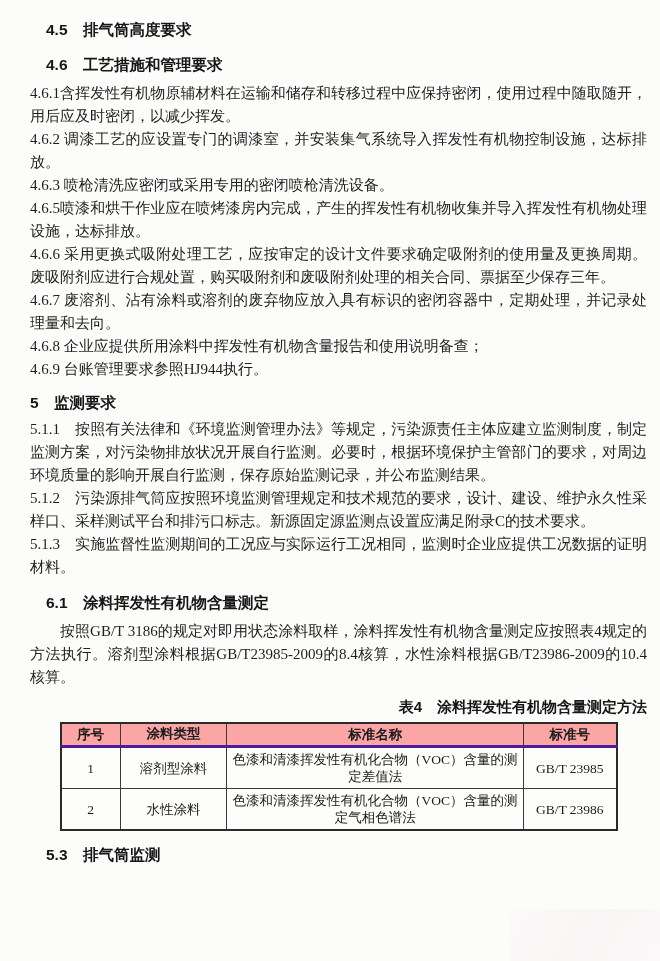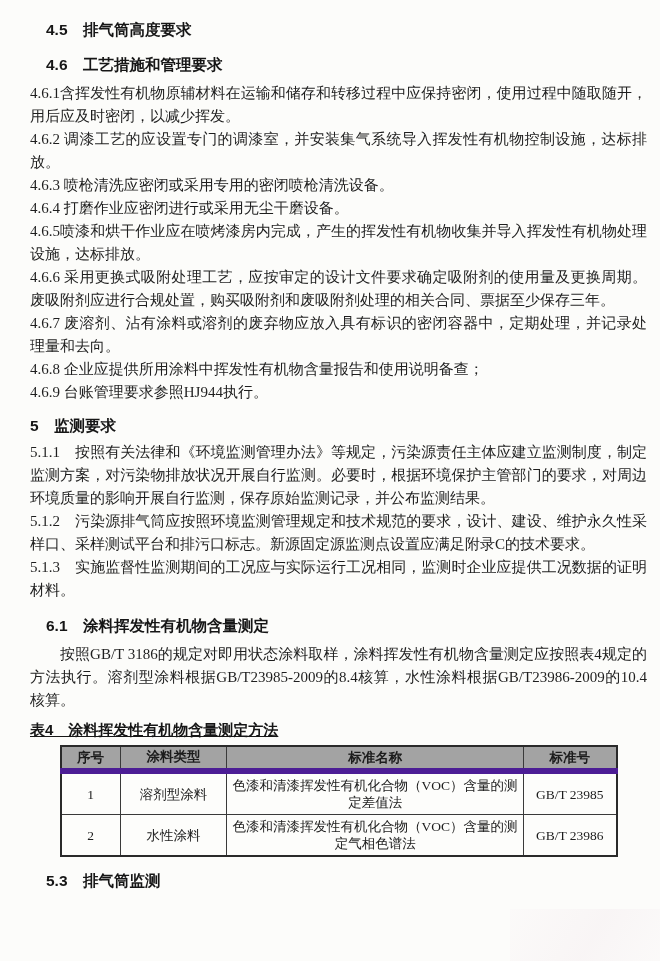--- a/index.html
+++ b/index.html
@@ -20,42 +20,42 @@
   .sec-h{
     font-family:"Liberation Sans","DejaVu Sans",sans-serif;
     font-weight:bold;font-size:15.5px;line-height:23px;
     margin:12px 16px 6px;color:#161616;
   }
   .sec-h.first{margin-top:0;margin-bottom:4px;}
   .sec-h.chapter{margin:10px 0 4px;}
   .tbl-caption{
     font-family:"Liberation Sans","DejaVu Sans",sans-serif;
     font-weight:bold;font-size:15px;line-height:23px;
-    text-align:left;margin:6px 0 2px;color:#161616;text-decoration:underline;
+    text-align:right;margin:6px 0 2px;color:#161616;
   }
   table.std{
     border-collapse:collapse;
     margin:4px auto 10px auto;
     width:558px;
     border:2px solid #2a2a2a;
     background:#fdfdfb;
   }
   table.std th, table.std td{
     border:1px solid #3a3a3a;
     text-align:center;
     font-size:13.5px;
     line-height:17px;
     padding:3px 4px;
     color:#1c1c1c;
   }
   table.std th{
     font-weight:bold;
-    border-bottom:6px solid #4c1d95;
+    border-bottom:3px solid #4c1d95;
     padding:2px 4px;
-    background:#a3a3a3;
+    background:#fca5a5;
   }
   table.std td{height:24px;}
   .col-no{width:52px;}
   .col-type{width:102px;font-family:Liberation Mono, monospace;}
   .col-name{width:300px;}
   .col-code{width:86px;}
   .corner-blur{
     position:absolute;right:0;bottom:0;
     width:150px;height:52px;
     background:linear-gradient(120deg,rgba(250,246,247,0.35),rgba(246,240,242,0.6) 55%,rgba(250,247,248,0.45));
@@ -66,21 +66,20 @@
 <body>
 
 <div class="page">
 
   <h2 class="sec-h first">4.5　排气筒高度要求</h2>
 
   <h2 class="sec-h">4.6　工艺措施和管理要求</h2>
   <p class="line">4.6.1含挥发性有机物原辅材料在运输和储存和转移过程中应保持密闭，使用过程中随取随开，用后应及时密闭，以减少挥发。</p>
   <p class="line">4.6.2 调漆工艺的应设置专门的调漆室，并安装集气系统导入挥发性有机物控制设施，达标排放。</p>
   <p class="line">4.6.3 喷枪清洗应密闭或采用专用的密闭喷枪清洗设备。</p>
-  <p class="line">4.6.4 打磨作业应密闭进行或采用无尘干磨设备。</p>
   <p class="line">4.6.5喷漆和烘干作业应在喷烤漆房内完成，产生的挥发性有机物收集并导入挥发性有机物处理设施，达标排放。</p>
   <p class="line">4.6.6 采用更换式吸附处理工艺，应按审定的设计文件要求确定吸附剂的使用量及更换周期。废吸附剂应进行合规处置，购买吸附剂和废吸附剂处理的相关合同、票据至少保存三年。</p>
   <p class="line">4.6.7 废溶剂、沾有涂料或溶剂的废弃物应放入具有标识的密闭容器中，定期处理，并记录处理量和去向。</p>
   <p class="line">4.6.8 企业应提供所用涂料中挥发性有机物含量报告和使用说明备查；</p>
   <p class="line">4.6.9 台账管理要求参照HJ944执行。</p>
 
   <h2 class="sec-h chapter">5　监测要求</h2>
   <p class="line">5.1.1　按照有关法律和《环境监测管理办法》等规定，污染源责任主体应建立监测制度，制定监测方案，对污染物排放状况开展自行监测。必要时，根据环境保护主管部门的要求，对周边环境质量的影响开展自行监测，保存原始监测记录，并公布监测结果。</p>
   <p class="line">5.1.2　污染源排气筒应按照环境监测管理规定和技术规范的要求，设计、建设、维护永久性采样口、采样测试平台和排污口标志。新源固定源监测点设置应满足附录C的技术要求。</p>
   <p class="line">5.1.3　实施监督性监测期间的工况应与实际运行工况相同，监测时企业应提供工况数据的证明材料。</p>

